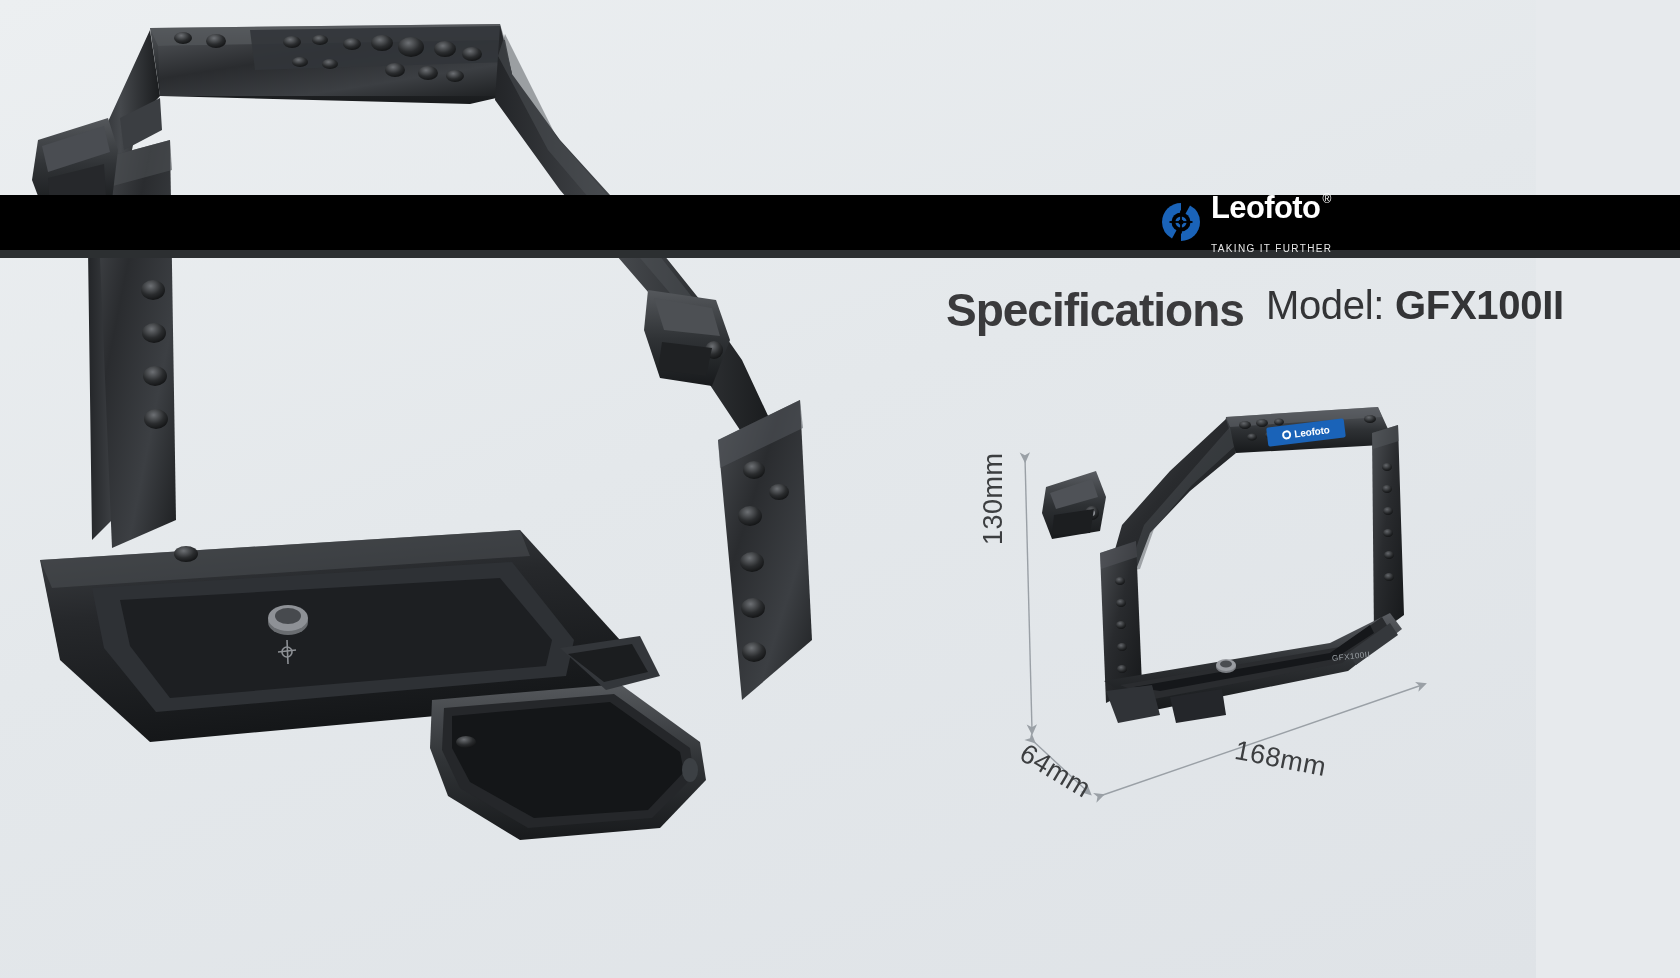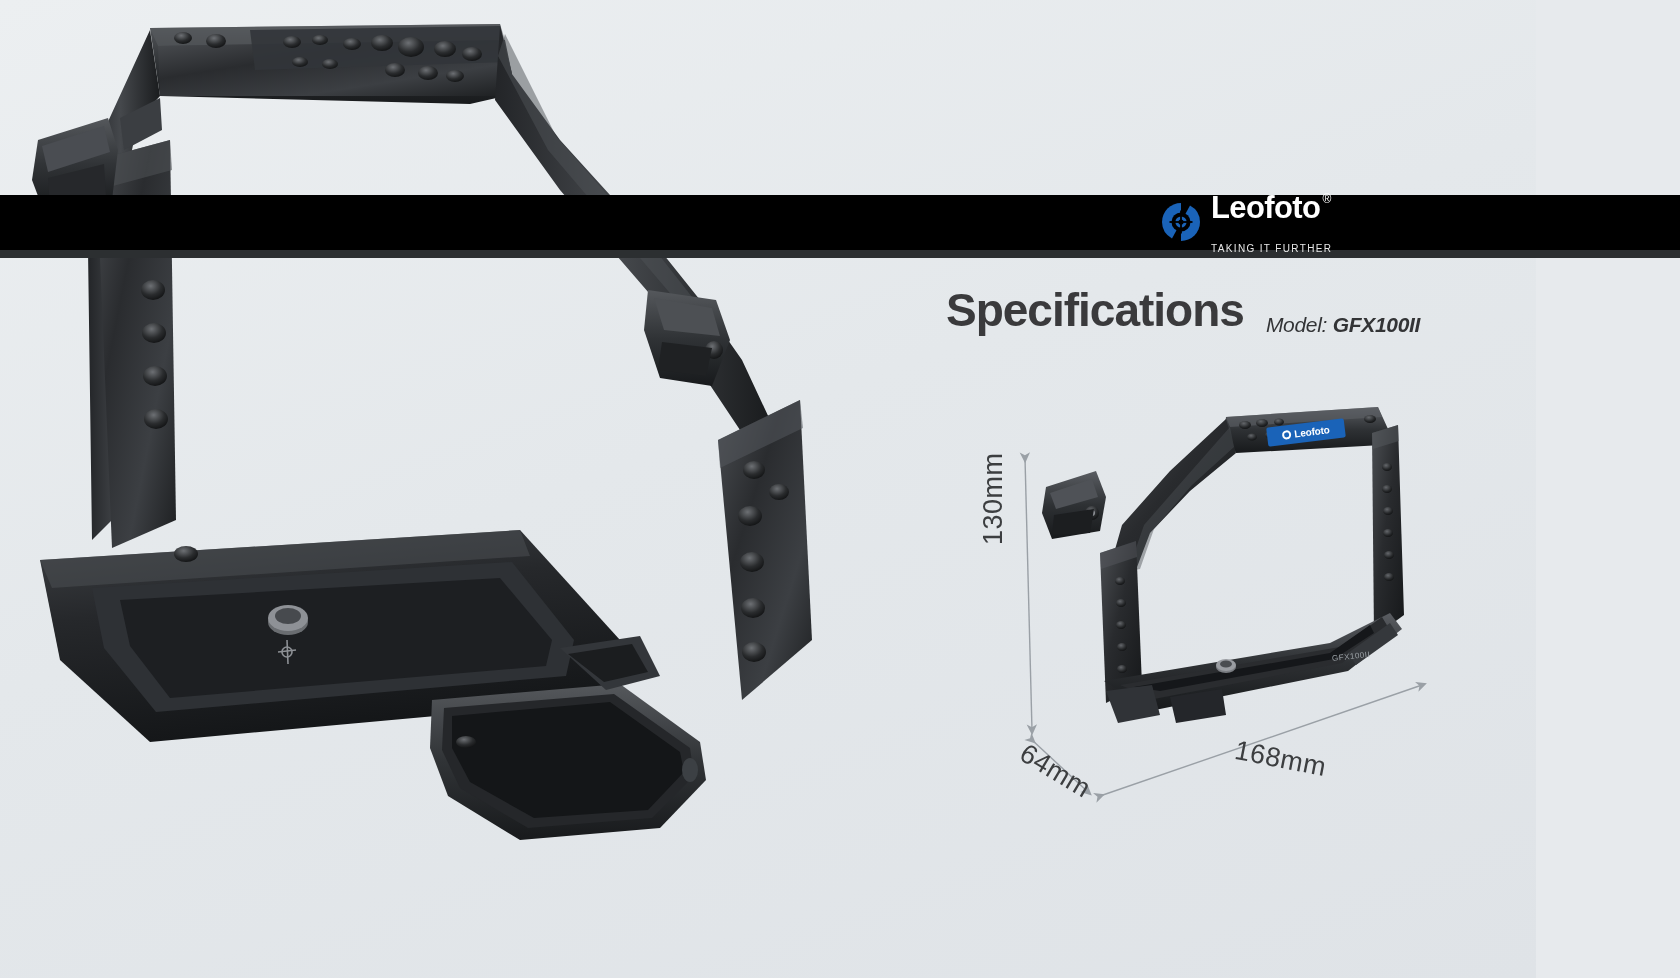--- a/index.html
+++ b/index.html
@@ -23,23 +23,23 @@
   .logo-text { display:flex; flex-direction:column; justify-content:center;
                line-height:1; padding-top:1px; }
   .logo-name { position:relative; color:#fff; font-size:31px; font-weight:bold;
                letter-spacing:-0.6px; display:flex; align-items:flex-start; }
   .logo-reg { font-size:12px; font-weight:normal; margin-left:2px; margin-top:1px; }
   .logo-tag { color:#e9e9e9; font-size:10px; letter-spacing:1.35px;
               margin-top:21px; font-weight:normal; }
 
   
   .spec-head { position:absolute; top:283px; left:946px;
-               display:flex; align-items:flex-end; gap:22px; white-space:nowrap; }
+               display:flex; align-items:flex-start; gap:22px; white-space:nowrap; }
   .spec-title { font-size:46px; font-weight:bold; color:#3a3a3c; letter-spacing:-1px; }
-  .spec-model { font-size:21px; color:#333436; letter-spacing:-0.3px;font-style:italic; }
+  .spec-model { font-size:40px; color:#333436; letter-spacing:-0.3px; }
   .spec-model b { font-weight:bold; }
 
   
   .dim { position:absolute; color:#3c3e40; font-size:27px; letter-spacing:0.5px;
          white-space:nowrap; }
   .dim-h  { top:545px; left:978px; transform:rotate(-90deg); transform-origin:left top; }
   .dim-w  { top:735px; left:1238px; transform:rotate(11deg); transform-origin:left top; }
   .dim-d  { top:738px; left:1030px; transform:rotate(31deg); transform-origin:left top; }
 
   .arrow-svg { position:absolute; top:440px; left:940px; width:540px; height:400px;

